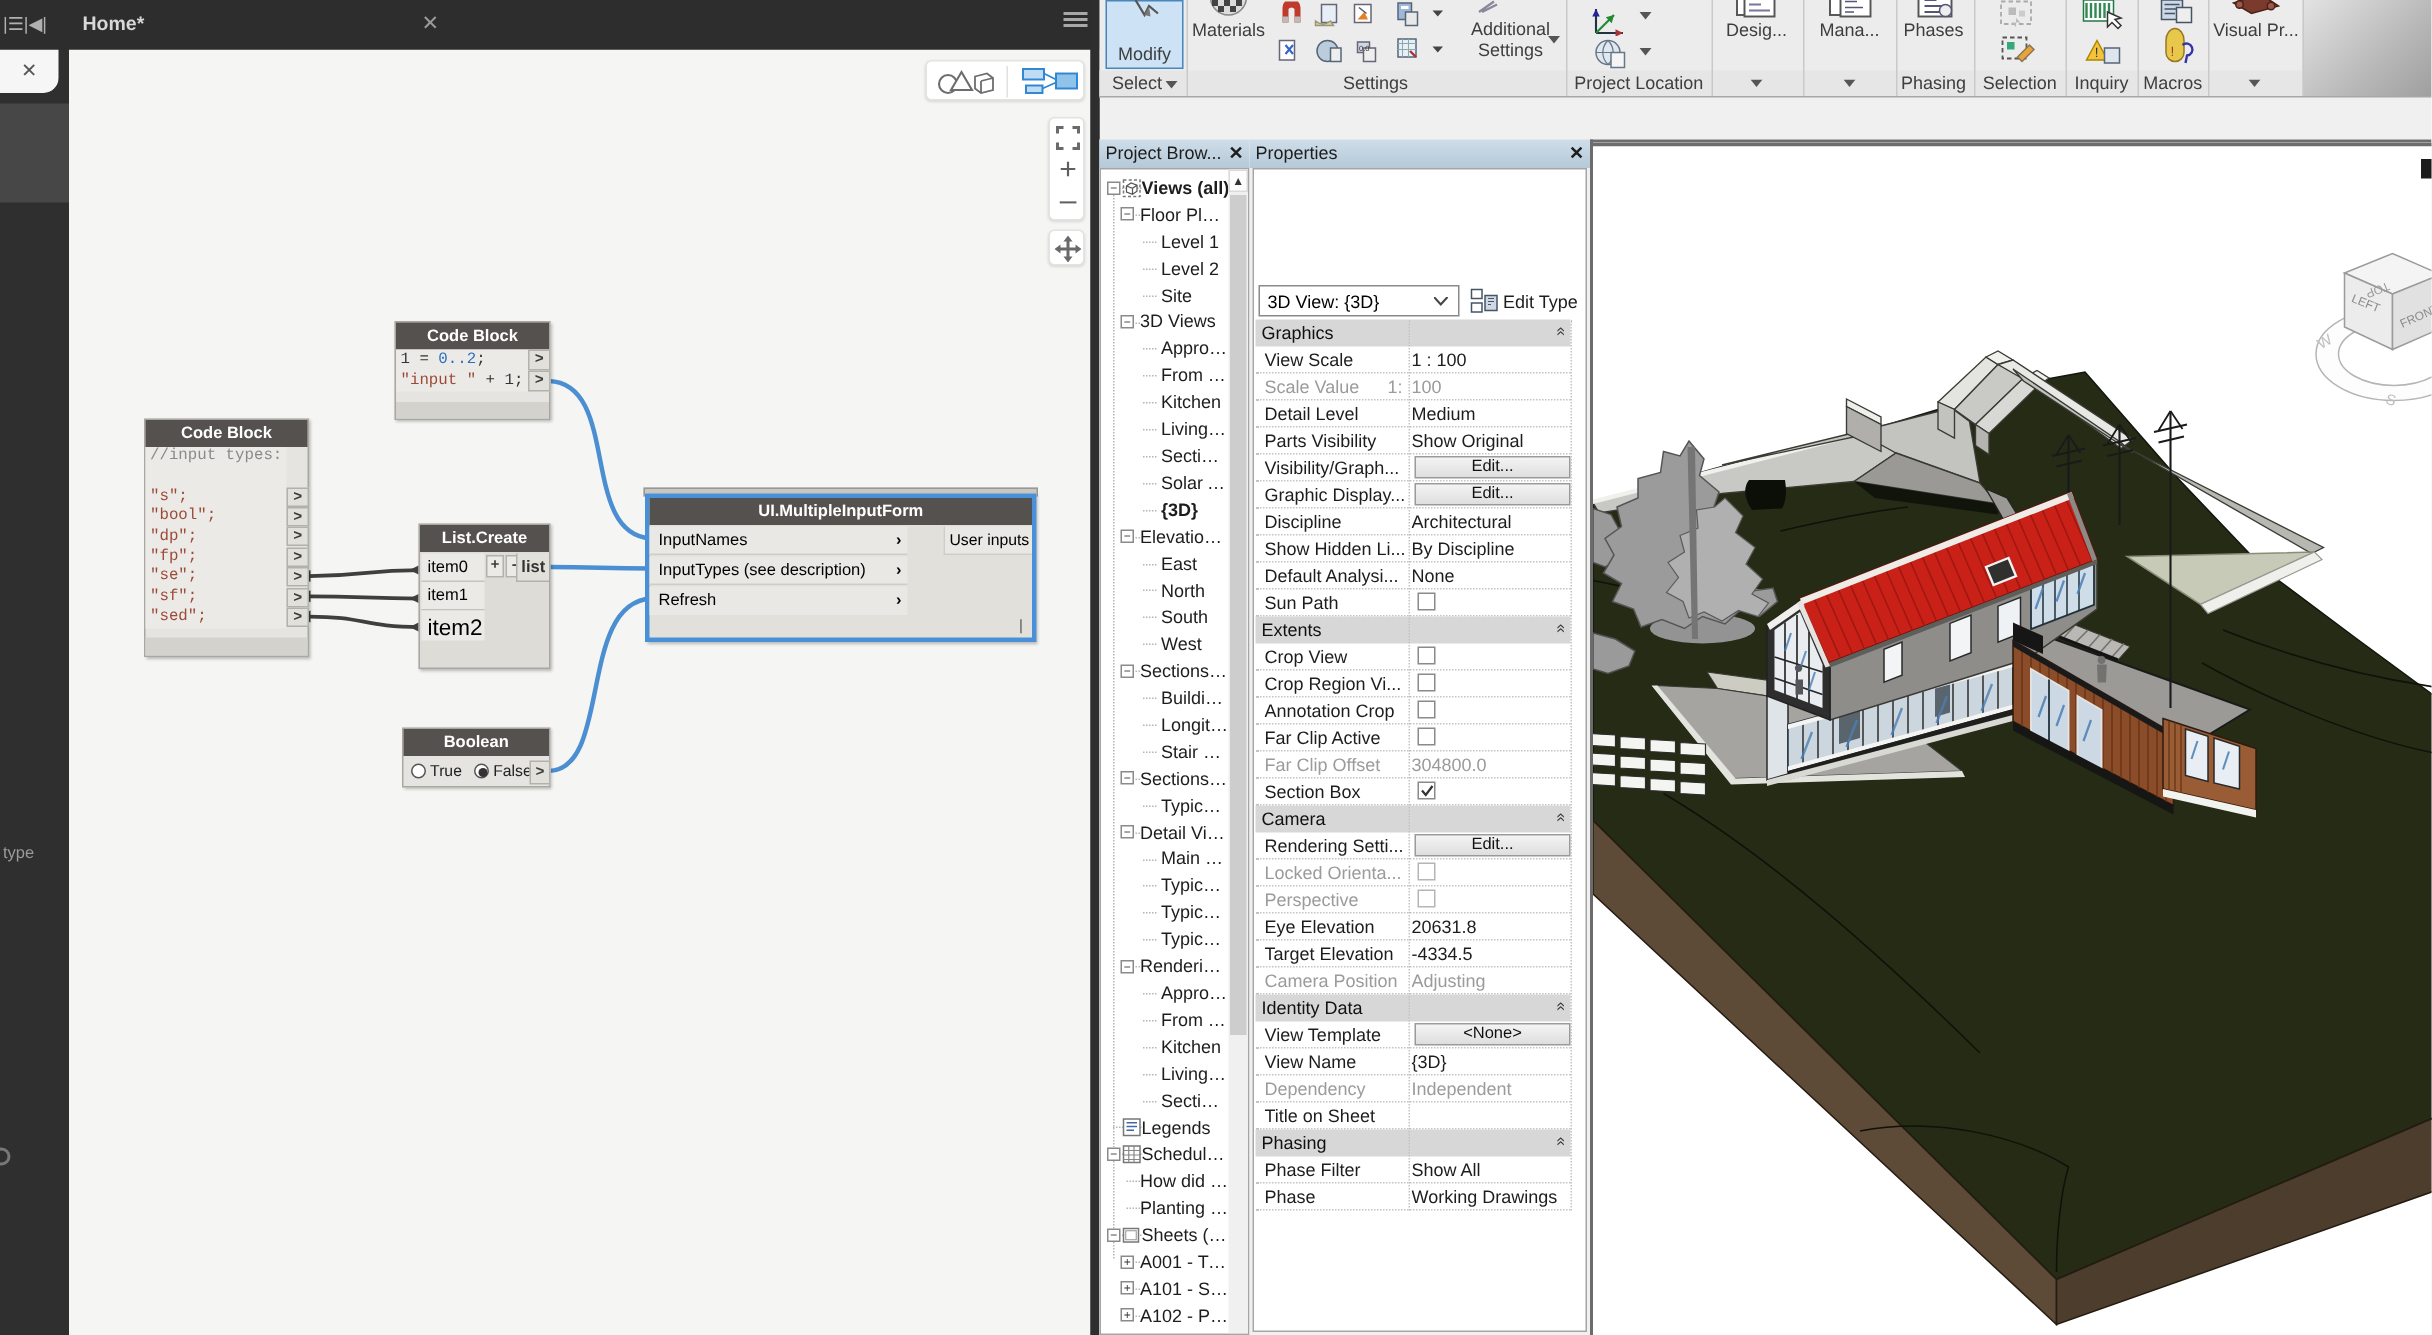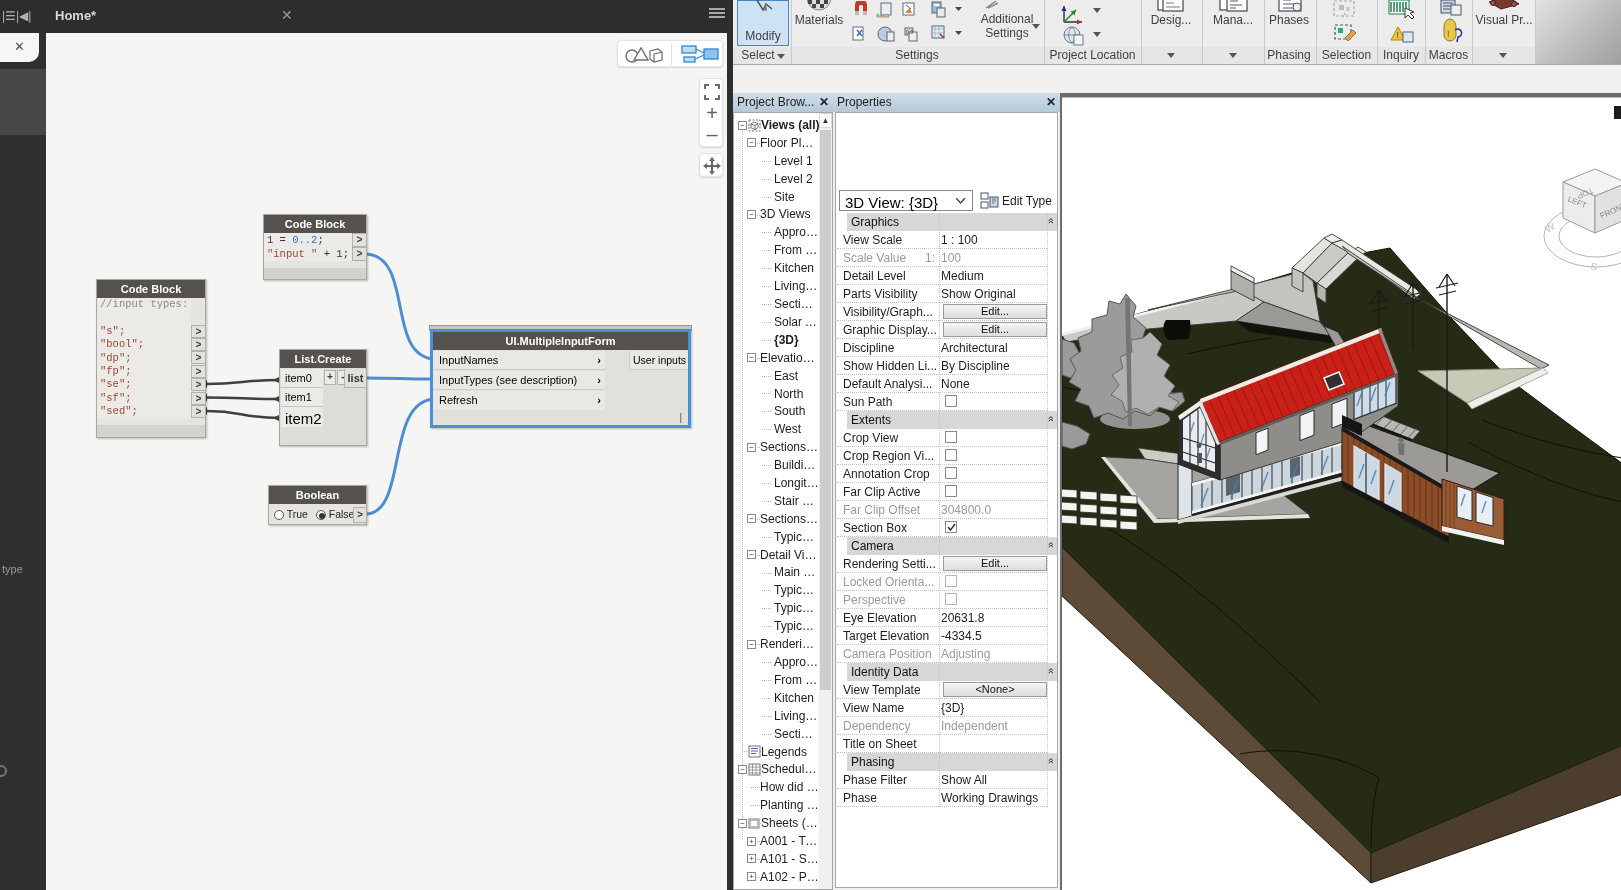--- a/index.html
+++ b/index.html
@@ -28,21 +28,21 @@
 
 .phead{position:absolute;height:19px;background:linear-gradient(#cfdde9,#b5c9d8);font-size:12px;color:#1d1d1d;padding:2px 4px}
 #pb{position:absolute;left:733px;top:93px;width:100px;height:797px;background:#f0f0f0}
 #pb-tree{position:absolute;left:0;top:19px;width:100px;height:778px;background:#fff;border:1px solid #a5a5a5;overflow:hidden}
 .ti{position:absolute;white-space:nowrap;font-size:12px;color:#1d1d1d;overflow:hidden;text-overflow:ellipsis}
 #props{position:absolute;left:833px;top:93px;width:227px;height:797px;background:#f0f0f0}
 #props-body{position:absolute;left:2px;top:19px;width:223px;height:776px;background:#fff;border:1px solid #a5a5a5}
 .prow{position:absolute;left:1px;width:210px;height:18px;font-size:12px}
 .prow .lab{position:absolute;left:6px;top:2px;width:96px;height:15px;overflow:hidden;white-space:nowrap;color:#1d1d1d}
 .prow .val{position:absolute;left:104px;top:2px;width:104px;height:15px;overflow:hidden;white-space:nowrap;color:#1d1d1d}
-.psec{position:absolute;left:11px;width:210px;height:18px;background:#d7d7d7;font-size:12px;color:#111;padding:2px 0 0 4px}
+.psec{position:absolute;left:1px;width:210px;height:18px;background:#d7d7d7;font-size:12px;color:#111;padding:2px 0 0 4px}
 
 #view3d{position:absolute;left:1060px;top:93px;width:561px;height:797px;background:#fff;border-left:2px solid #6c6c6c;border-top:2px solid #6c6c6c}
 </style></head>
 <body>
 <div id="app">
   <div id="dyn">
     <div id="dyn-side">
       <div style="position:absolute;left:0;top:0;width:39px;height:29px;background:#f6f6f6;border-radius:0 0 10px 0;color:#555;text-align:center;font-size:13px;line-height:28px">✕</div>
       <div style="position:absolute;left:0;top:36px;width:46px;height:66px;background:#474747"></div>
       <div style="position:absolute;left:2px;top:530px;color:#9a9a9a;font-size:11px">type</div>
@@ -426,21 +426,21 @@
 <div style="position:absolute;left:13px;top:759px;width:9px;height:9px;background:#fff;border:1px solid #8a8a8a;font-size:8px;line-height:7px;text-align:center;color:#333">+</div>
 <div class="ti" style="left:26px;top:757px;font-weight:normal;width:60px;overflow:hidden">A102 - Plans</div>
 <div style="position:absolute;left:85px;top:0;width:13px;height:776px;background:#f0f0f0"></div>
 <div style="position:absolute;left:85px;top:0;width:13px;height:15px;background:#fdfdfd;border:1px solid #dadada;text-align:center;font-size:8px;color:#333;line-height:14px">▲</div>
 <div style="position:absolute;left:86px;top:17px;width:11px;height:560px;background:#cdcdcd"></div>
 </div>
   </div>
   <div id="props">
     <div class="phead" style="left:0;top:0;width:227px">Properties <span style="float:right;font-weight:bold">✕</span></div>
     <div id="props-body">
-<div style="position:absolute;left:3px;top:77px;width:134px;height:21px;background:#fff;border:1px solid #8a8a8a;font-size:15px;padding:3px 0 0 5px">3D View: {3D}
+<div style="position:absolute;left:3px;top:77px;width:134px;height:21px;background:#fff;border:1px solid #8a8a8a;font-size:12px;padding:3px 0 0 5px">3D View: {3D}
 <svg style="position:absolute;right:6px;top:7px" width="10" height="7" viewBox="0 0 10 7">
             <path d="M0,0 L4.5,5 L9,0" fill="none" stroke="#444" stroke-width="1.4"></path>
           </svg></div>
 <svg style="position:absolute;left:144px;top:79px" width="19" height="18" viewBox="0 0 19 18">
           <rect x="1" y="1" width="7" height="6" fill="#fff" stroke="#456"></rect>
           <rect x="1" y="10" width="7" height="6" fill="#fff" stroke="#456"></rect>
           <rect x="10" y="5" width="8" height="10" fill="#cfd8e4" stroke="#456"></rect>
           <path d="M12,7 h4 M12,9 h4 M12,11 h2" stroke="#456" stroke-width=".8"></path>
         </svg>
 <div style="position:absolute;left:166px;top:81px;font-size:12px;color:#1d1d1d">Edit Type</div>

